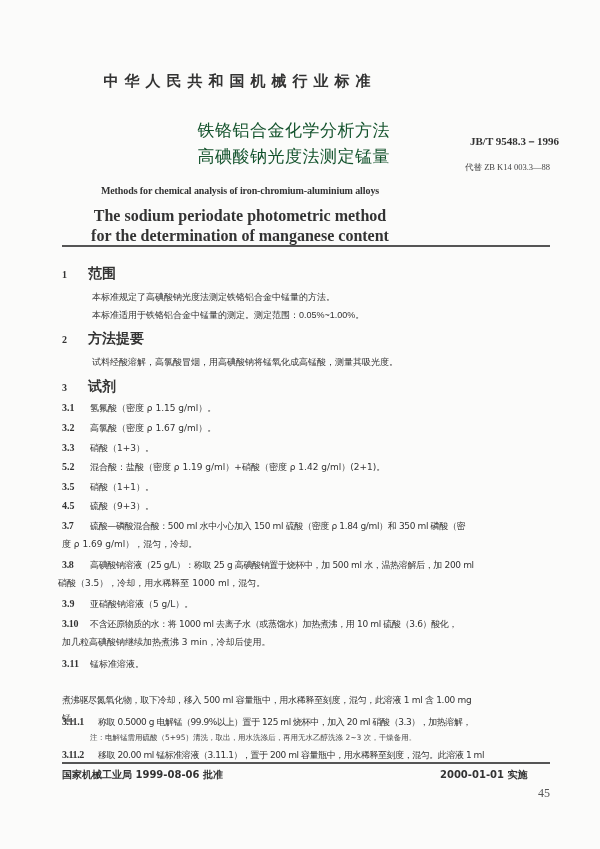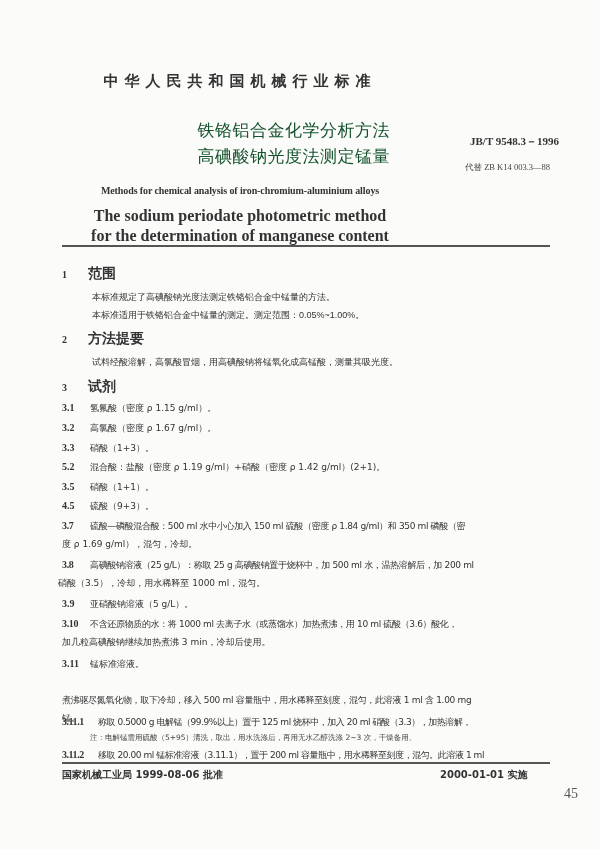--- a/index.html
+++ b/index.html
@@ -79,22 +79,22 @@
       top: 768px; left: 62px;
       font-family: "DejaVu Sans", "Liberation Sans", sans-serif;
       font-size: 10px; font-weight: bold; color: #333;
     }
     .footer-right {
       top: 768px; left: 440px; width: 110px; 
       font-family: "DejaVu Sans", "Liberation Sans", sans-serif;
       font-size: 10px; font-weight: bold; color: #333;
     }
     .page-no {
-      top: 786px; left: 548px; width: 30px; text-align: right;
-      font-family: "Liberation Serif", serif; font-size: 14px; color: #555;
+      top: 786px; left: 520px; width: 30px; text-align: right;
+      font-family: "Liberation Serif", serif; font-size: 12px; color: #555;
     }
   </style>
 </head>
 <body>
 
 <div class="abs std-org">中华人民共和国机械行业标准</div>
 
 <div class="abs cn-title l1">铁铬铝合金化学分析方法</div>
 <div class="abs cn-title l2">高碘酸钠光度法测定锰量</div>
 

